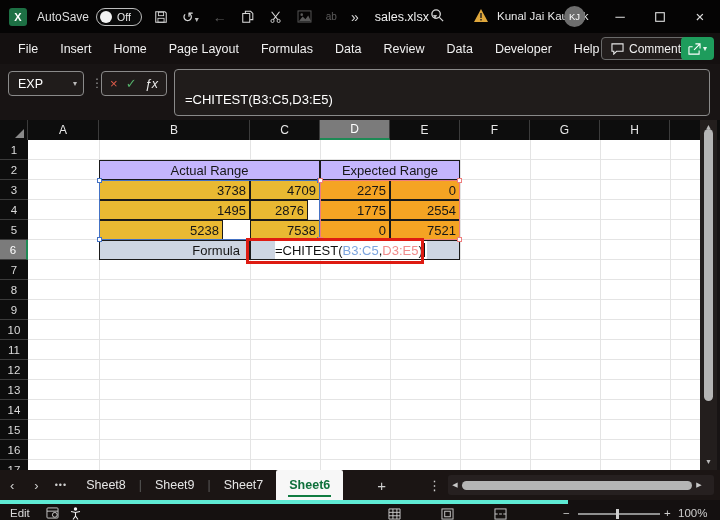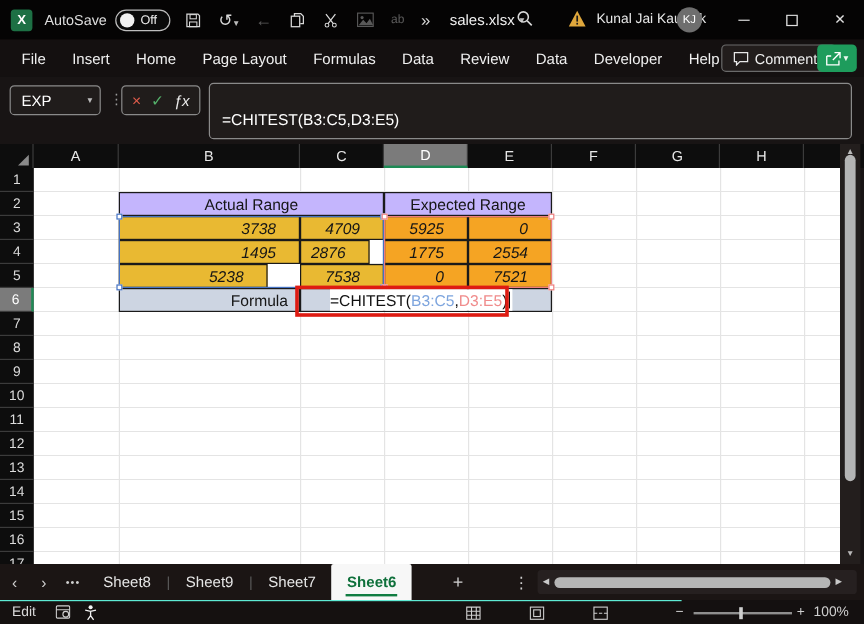--- a/index.html
+++ b/index.html
@@ -55,21 +55,21 @@
   .corner { left:0; width:28px; }
   .corner-tri { position:absolute; right:3px; bottom:2px; width:0; height:0; border-left:9px solid transparent; border-bottom:9px solid #8a8a8a; }
   .cA{left:28px;width:71px}.cB{left:99px;width:151px}.cC{left:250px;width:70px}
   .cD{left:320px;width:70px}.cE{left:390px;width:70px}.cF{left:460px;width:70px}
   .cG{left:530px;width:70px}.cH{left:600px;width:70px}.cI{left:670px;width:30px;border-right:none}
   .ch.sel { background:#7b7b7b; color:#fff; border-bottom:2px solid #1E8A55; }
   .rh { position:absolute; left:0; width:28px; height:20px; background:#0d0d0d; color:#dcdcdc; font-size:11.5px; display:flex; align-items:center; justify-content:center; border-bottom:1px solid #3b3b3b; }
   .rh.sel { background:#7b7b7b; color:#fff; border-right:2px solid #1E8A55; }
 
   .cell { position:absolute; height:20px; border:1px solid #1a1a1a; font-size:13px; color:#161616; display:flex; align-items:center; }
-  .cell.num { justify-content:flex-end; padding-right:19px;font-style:italic; }
+  .cell.num { justify-content:flex-end; padding-right:3px; }
   .cell.hdr { background:#c4b5fd; justify-content:center; }
   .gold { background:#E9B932; }
   .orange { background:#F5A423; }
   .grayrow { background:#CDD5E2; }
   .cell.lbl { justify-content:flex-end; padding-right:9px; }
 
   .range-blue { position:absolute; left:99px; top:60px; width:221px; height:60px; border:1.5px solid #4472C4; pointer-events:none; }
   .range-red  { position:absolute; left:320px; top:60px; width:140px; height:60px; border:1.5px solid #EE7D7D; pointer-events:none; }
   .handle { position:absolute; width:5px; height:5px; background:#fff; }
   .h-blue { border:1px solid #4472C4; } .h-red { border:1px solid #EE7D7D; }
@@ -93,21 +93,21 @@
   .tab-div { color:#5a5a5a; font-size:12px; }
   .sheet-tab.active { background:#f7f7f7; color:#0F703B; font-weight:bold; position:relative; border-radius:2px 2px 0 0; }
   .sheet-tab.active::after { content:""; position:absolute; left:12px; right:12px; bottom:3px; height:2px; background:#107C41; }
   .add-sheet { margin-left:34px; font-size:15px; color:#cfcfcf; }
   .tab-dots { position:absolute; left:428px; font-size:13px; color:#cfcfcf; }
   .hscroll { position:absolute; left:448px; top:5px; width:266px; height:20px; background:#262020; border-radius:3px; display:flex; align-items:center; }
   .hs-arrow { width:14px; text-align:center; color:#c9c9c9; font-size:7px; }
   .hs-thumb { height:9px; width:230px; border-radius:5px; background:#b5b5b5; }
 
   
-  .statusbar { position:absolute; left:0; top:500px; width:568px; height:20px; background:#151110; border-top:1px solid #5eead4; color:#d9d9d9; font-size:11.5px; }
+  .statusbar { position:absolute; left:0; top:500px; width:568px; height:20px; background:#151110; border-top:4px solid #5eead4; color:#d9d9d9; font-size:11.5px; }
   .sb-mode { position:absolute; left:10px; top:3px; }
   .sb-macro { position:absolute; left:46px; top:3px; }
   .sb-acc { position:absolute; left:70px; top:3px; display:flex; align-items:center; gap:5px; font-weight:bold; color:#f2f2f2; }
   .sb-view { position:absolute; top:4px; }
   .v1{left:388px}.v2{left:441px}.v3{left:494px}
   .sb-minus { position:absolute; left:563px; top:3px; color:#cfcfcf; }
   .sb-slider { position:absolute; left:578px; top:9px; width:82px; height:2px; background:#8f8f8f; }
   .sb-slider-thumb { position:absolute; left:38px; top:-4px; width:3px; height:10px; background:#cfcfcf; }
   .sb-plus { position:absolute; left:664px; top:3px; color:#cfcfcf; }
   .sb-zoom { position:absolute; left:678px; top:3px; color:#cfcfcf; }
@@ -273,21 +273,21 @@
     <div class="rh" style="top:280px">14</div>
     <div class="rh" style="top:300px">15</div>
     <div class="rh" style="top:320px">16</div>
     <div class="rh" style="top:340px">17</div>
 
     <div class="cell hdr" style="left:99px;top:40px;width:221px">Actual Range</div>
     <div class="cell hdr" style="left:320px;top:40px;width:140px">Expected Range</div>
 
     <div class="cell num gold" style="left:99px;top:60px;width:151px">3738</div>
     <div class="cell num gold" style="left:250px;top:60px;width:70px">4709</div>
-    <div class="cell num orange" style="left:320px;top:60px;width:70px">5925</div>
+    <div class="cell num orange" style="left:320px;top:60px;width:70px">2275</div>
     <div class="cell num orange" style="left:390px;top:60px;width:70px">0</div>
 
     <div class="cell num gold" style="left:99px;top:80px;width:151px">1495</div>
     <div class="cell num gold" style="left:250px;top:80px;width:58px">2876</div>
     <div class="cell num orange" style="left:320px;top:80px;width:70px">1775</div>
     <div class="cell num orange" style="left:390px;top:80px;width:70px">2554</div>
 
     <div class="cell num gold" style="left:99px;top:100px;width:124px">5238</div>
     <div class="cell num gold" style="left:250px;top:100px;width:70px">7538</div>
     <div class="cell num orange" style="left:320px;top:100px;width:70px">0</div>

